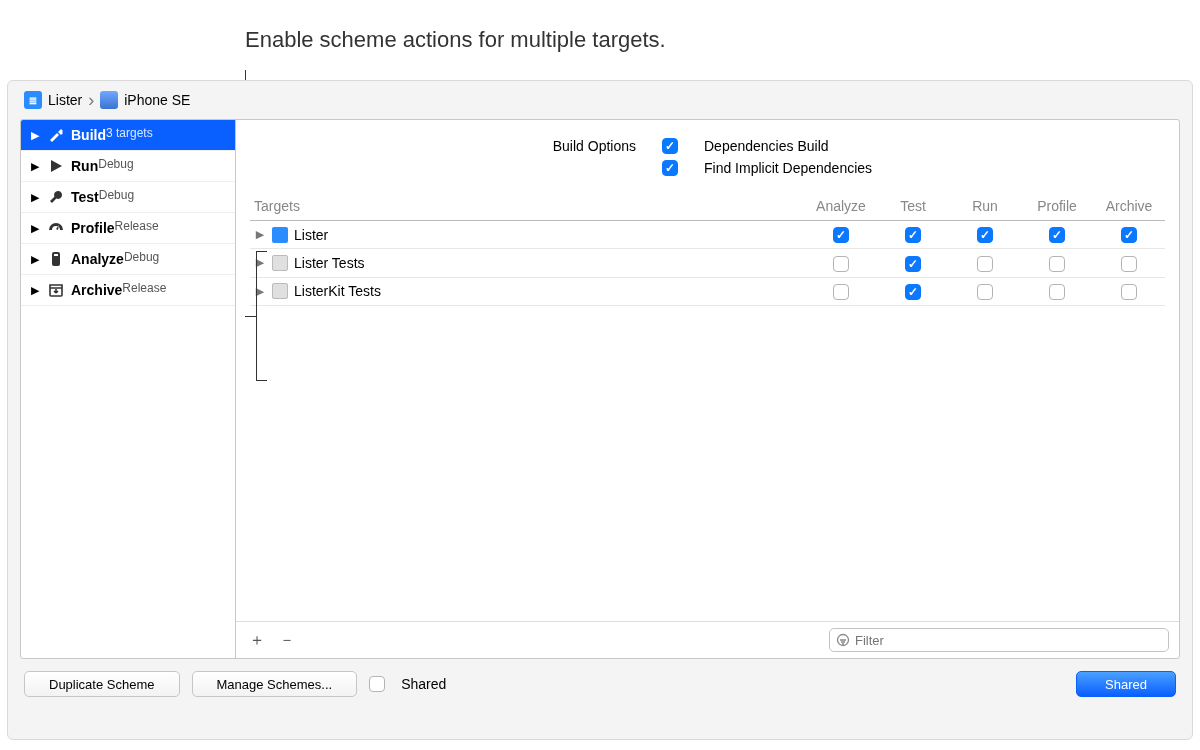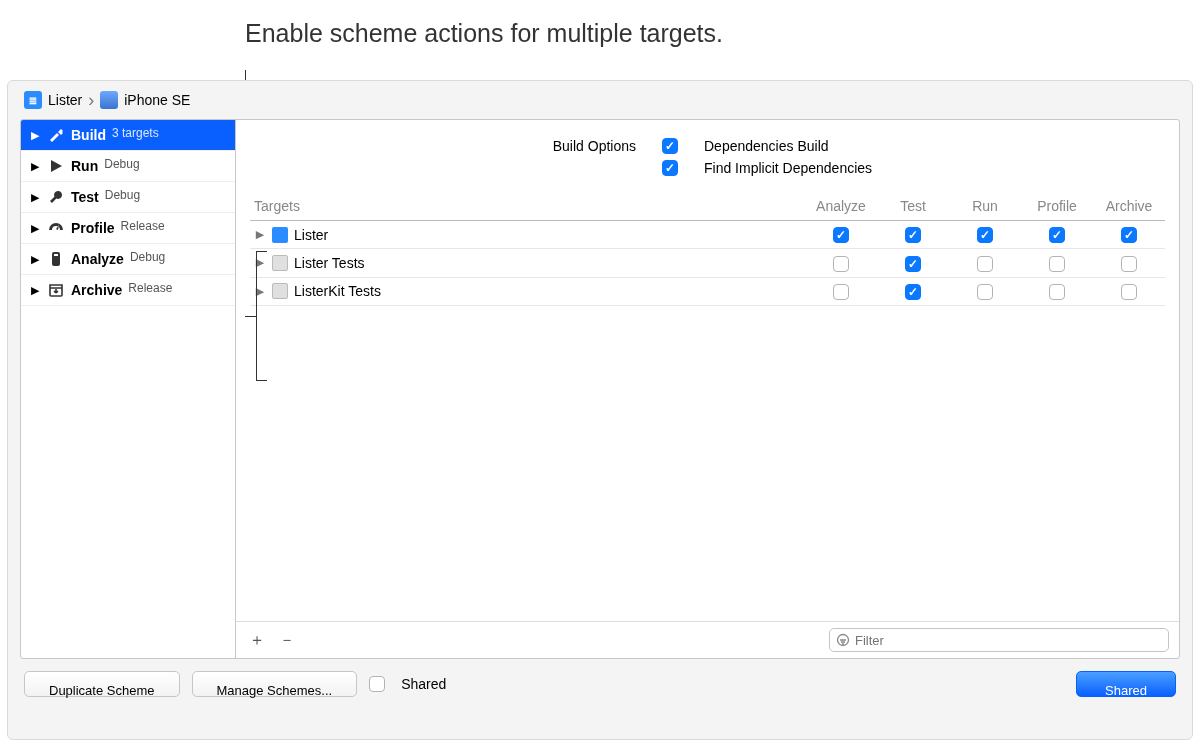--- a/index.html
+++ b/index.html
@@ -1,34 +1,34 @@
 <!DOCTYPE html>
 <html><head>
 <meta charset="utf-8">
 <style>
   * { box-sizing: border-box; margin: 0; padding: 0; }
   body { font-family: -apple-system, "Helvetica Neue", Arial, sans-serif; font-size: 13px; background: #fff; color: #000; }
   .page { width: 1200px; height: 750px; position: relative; }
-  .caption { position: absolute; left: 245px; top: 18px; font-size: 25px; color: #333; line-height: 1.25; }
+  .caption { position: absolute; left: 245px; top: 26px; font-size: 22px; color: #333; line-height: 1.25; }
   .caption-line { position: absolute; left: 245px; top: 70px; width: 1px; height: 100px; background: #333; }
   .dialog { position: absolute; left: 7px; top: 80px; width: 1186px; height: 660px; border: 1px solid #d9d9d9; border-radius: 6px; background: #f4f4f4; }
   .breadcrumb { display: flex; align-items: center; padding: 10px 16px; gap: 6px; font-size: 14px; }
   .app-icon { width: 18px; height: 18px; background: #2a8cff; border-radius: 3px; display: inline-flex; align-items: center; justify-content: center; color: #fff; font-size: 10px; font-weight: bold; }
   .crumb-arrow { color: #777; font-size: 18px; line-height: 1; }
   .device-icon { width: 18px; height: 18px; background: linear-gradient(#6fa8ff,#3b73d1); border-radius: 3px; display: inline-block; }
   .editor { display: flex; margin: 0 12px; background: #fff; border: 1px solid #c8c8c8; border-radius: 3px; height: 540px; overflow: hidden; }
   .sidebar { width: 215px; border-right: 1px solid #c8c8c8; display: flex; flex-direction: column; }
   .action { display: flex; align-items: center; padding: 6px 10px; gap: 6px; border-bottom: 1px solid #eee; }
   .action.selected { background: #0a60ff; color: #fff; }
   .action.selected .sub { color: #dbe7ff; }
   .disclosure { font-size: 11px; color: inherit; width: 10px; }
   .action-icon { width: 18px; height: 18px; display: flex; align-items: center; justify-content: center; }
   .action-text { display: flex; flex-direction: row; line-height: 1.15; }
   .action-text .title { font-weight: 600; font-size: 14px; }
-  .action-text .sub { font-size: 12px; color: #555; margin-left: 6px; }
+  .action-text .sub { font-size: 12px; color: #555; }
   .main { flex: 1; display: flex; flex-direction: column; position: relative; }
   .options { padding: 18px 20px 10px; font-size: 14px; }
   .opt-row { display: flex; align-items: center; gap: 26px; margin-bottom: 6px; }
   .opt-label { width: 380px; text-align: right; font-weight: 500; }
   .opt-spacer { width: 380px; }
   .table-wrap { flex: 1; padding: 0 14px; position: relative; }
   .tbl { width: 100%; border-collapse: collapse; font-size: 14px; }
   .tbl th { text-align: left; color: #888; font-weight: 400; padding: 6px 4px; border-bottom: 1px solid #bbb; margin-top: 8px; }
   .tbl th.col { text-align: center; width: 72px; }
   .tbl td { padding: 5px 4px; border-bottom: 1px solid #e6e6e6; }
@@ -39,21 +39,21 @@
   .target-icon.app { background: #2a8cff; }
   .target-icon.test { background: #e0e0e0; border: 1px solid #bbb; }
   .cb { appearance: none; width: 16px; height: 16px; border: 1px solid #b4b4b4; border-radius: 4px; display: inline-flex; align-items: center; justify-content: center; background: #fff; cursor: pointer; vertical-align: middle; }
   .cb.checked { background: #0a78ff; border-color: #0a78ff; }
   .cb.checked::after { content: "✓"; color: #fff; font-size: 12px; font-weight: bold; line-height: 1; }
   .bottom-bar { display: flex; align-items: center; padding: 6px 10px; border-top: 1px solid #ddd; gap: 8px; }
   .icon-btn { width: 22px; height: 22px; display: flex; align-items: center; justify-content: center; font-size: 16px; color: #555; border: none; background: none; cursor: pointer; }
   .filter-field { margin-left: auto; width: 340px; height: 24px; border: 1px solid #c4c4c4; border-radius: 5px; display: flex; align-items: center; padding: 0 6px; gap: 5px; color: #888; background: #fff; }
   .filter-field input { border: none; outline: none; flex: 1; font-size: 13px; color: #333; }
   .footer { display: flex; align-items: center; padding: 12px 16px; gap: 12px; }
-  .mac-btn { height: 26px; padding: 11px 24px; border: 1px solid #c6c6c6; border-radius: 5px; background: linear-gradient(#fff,#f3f3f3); font-size: 13px; cursor: pointer; }
+  .mac-btn { height: 26px; padding: 4px 24px; border: 1px solid #c6c6c6; border-radius: 5px; background: linear-gradient(#fff,#f3f3f3); font-size: 13px; cursor: pointer; }
   .mac-btn.primary { background: linear-gradient(#4aa0ff,#0a60ff); border-color: #0a60ff; color: #fff; min-width: 100px; }
   .shared-group { display: flex; align-items: center; gap: 16px; font-size: 14px; }
   .callout-bracket { position: absolute; left: 256px; top: 251px; width: 20px; height: 130px; border-left: 1px solid #333; }
   .callout-bracket::before { content: ""; position: absolute; top: 0; left: 0; width: 10px; height: 1px; background: #333; }
   .callout-bracket::after { content: ""; position: absolute; bottom: 0; left: 0; width: 10px; height: 1px; background: #333; }
   .callout-connector { position: absolute; left: 245px; top: 316px; width: 12px; height: 1px; background: #333; }
   svg { display: block; }
 </style>
 </head>
 <body>

